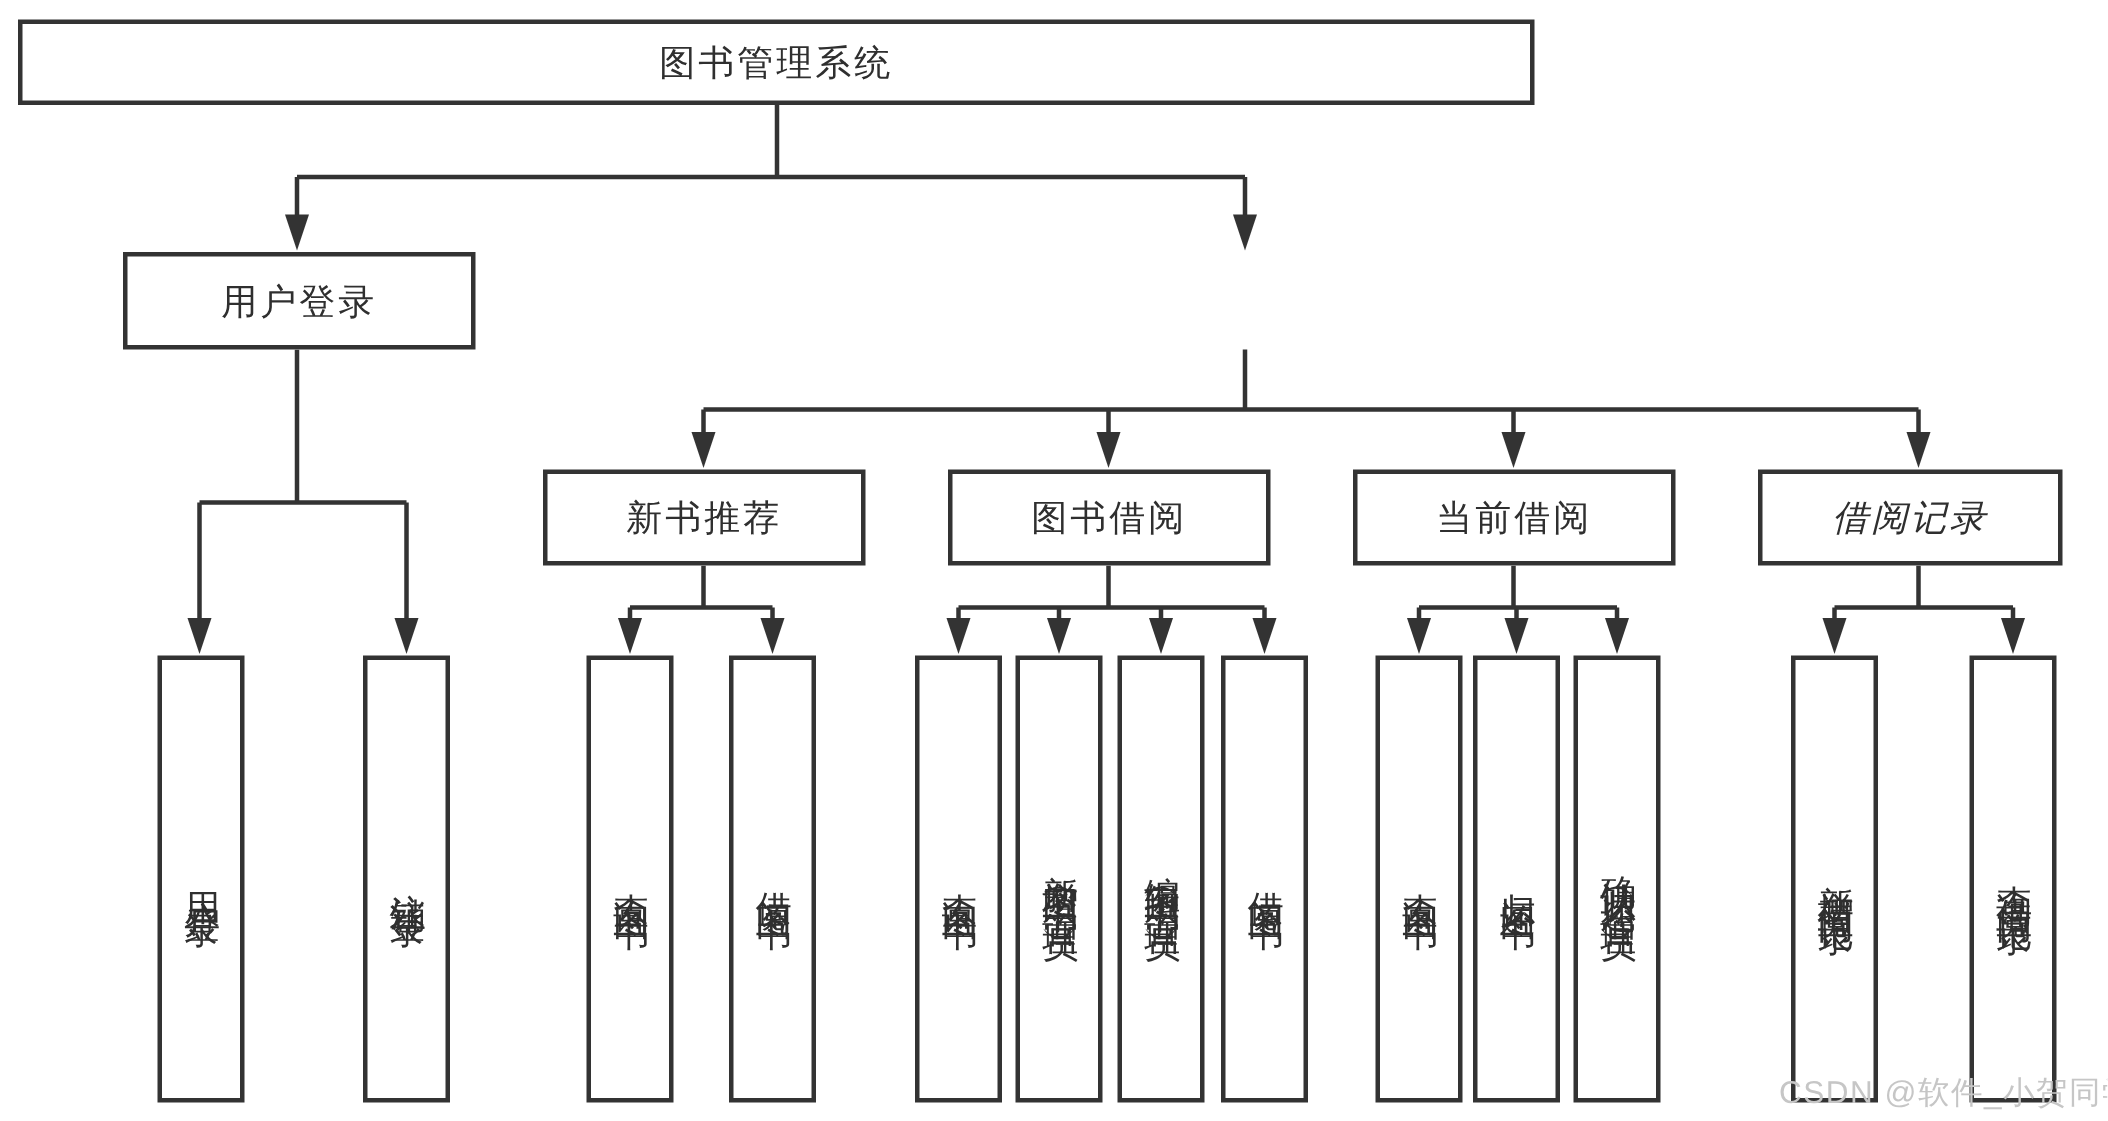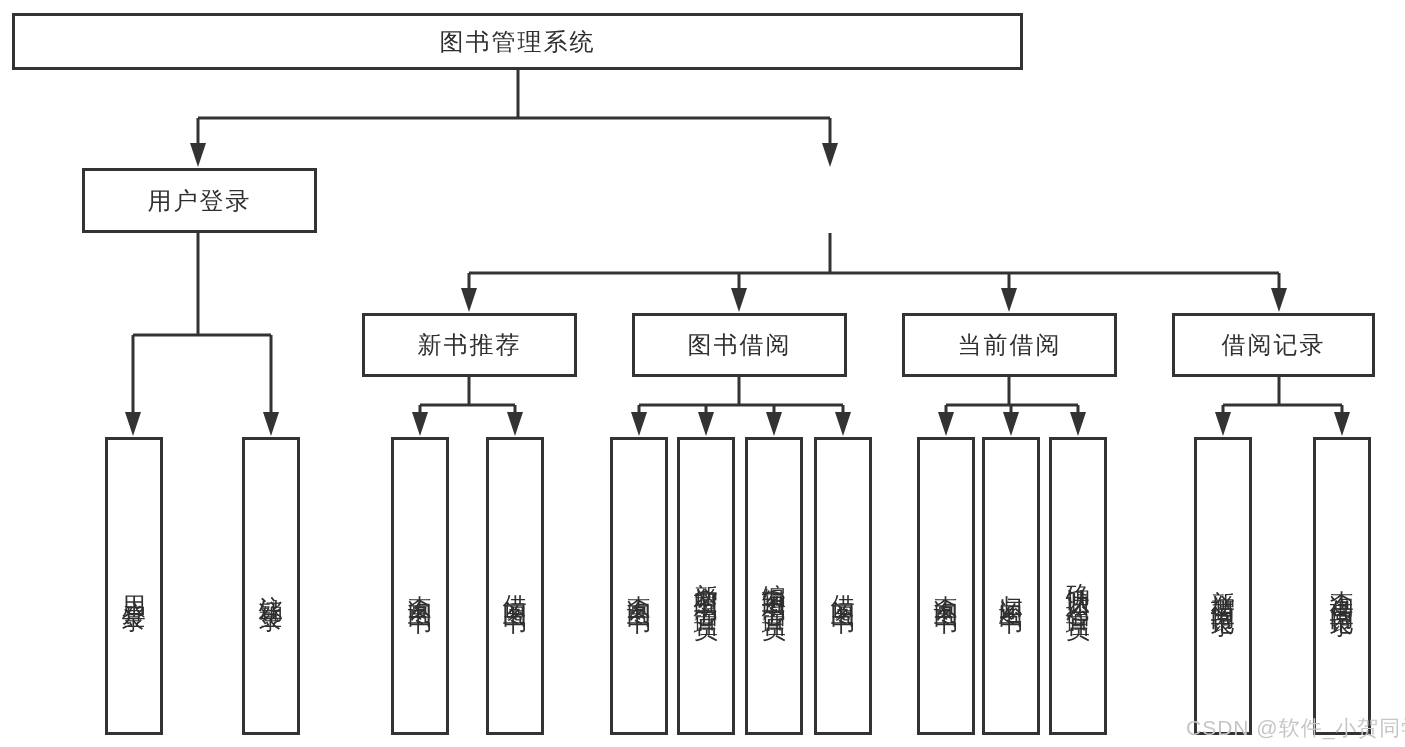--- a/index.html
+++ b/index.html
@@ -108,21 +108,21 @@
 
   <div class="node" style="left:362px; top:313px; width:215px; height:64px;">
     <span>新书推荐</span>
   </div>
   <div class="node" style="left:632px; top:313px; width:215px; height:64px;">
     <span>图书借阅</span>
   </div>
   <div class="node" style="left:902px; top:313px; width:215px; height:64px;">
     <span>当前借阅</span>
   </div>
-  <div class="node" style="left:1172px; top:313px; width:203px; height:64px;">
+  <div class="node" style="left:1172px; top:313px; width:203px; height:64px;font-style:italic;">
     <span>借阅记录</span>
   </div>
 
   <div class="node leaf" style="left:105px; top:437px; width:58px; height:298px;">
     <span>用户登录</span>
   </div>
   <div class="node leaf" style="left:242px; top:437px; width:58px; height:298px;">
     <span>注销登录</span>
   </div>
 

